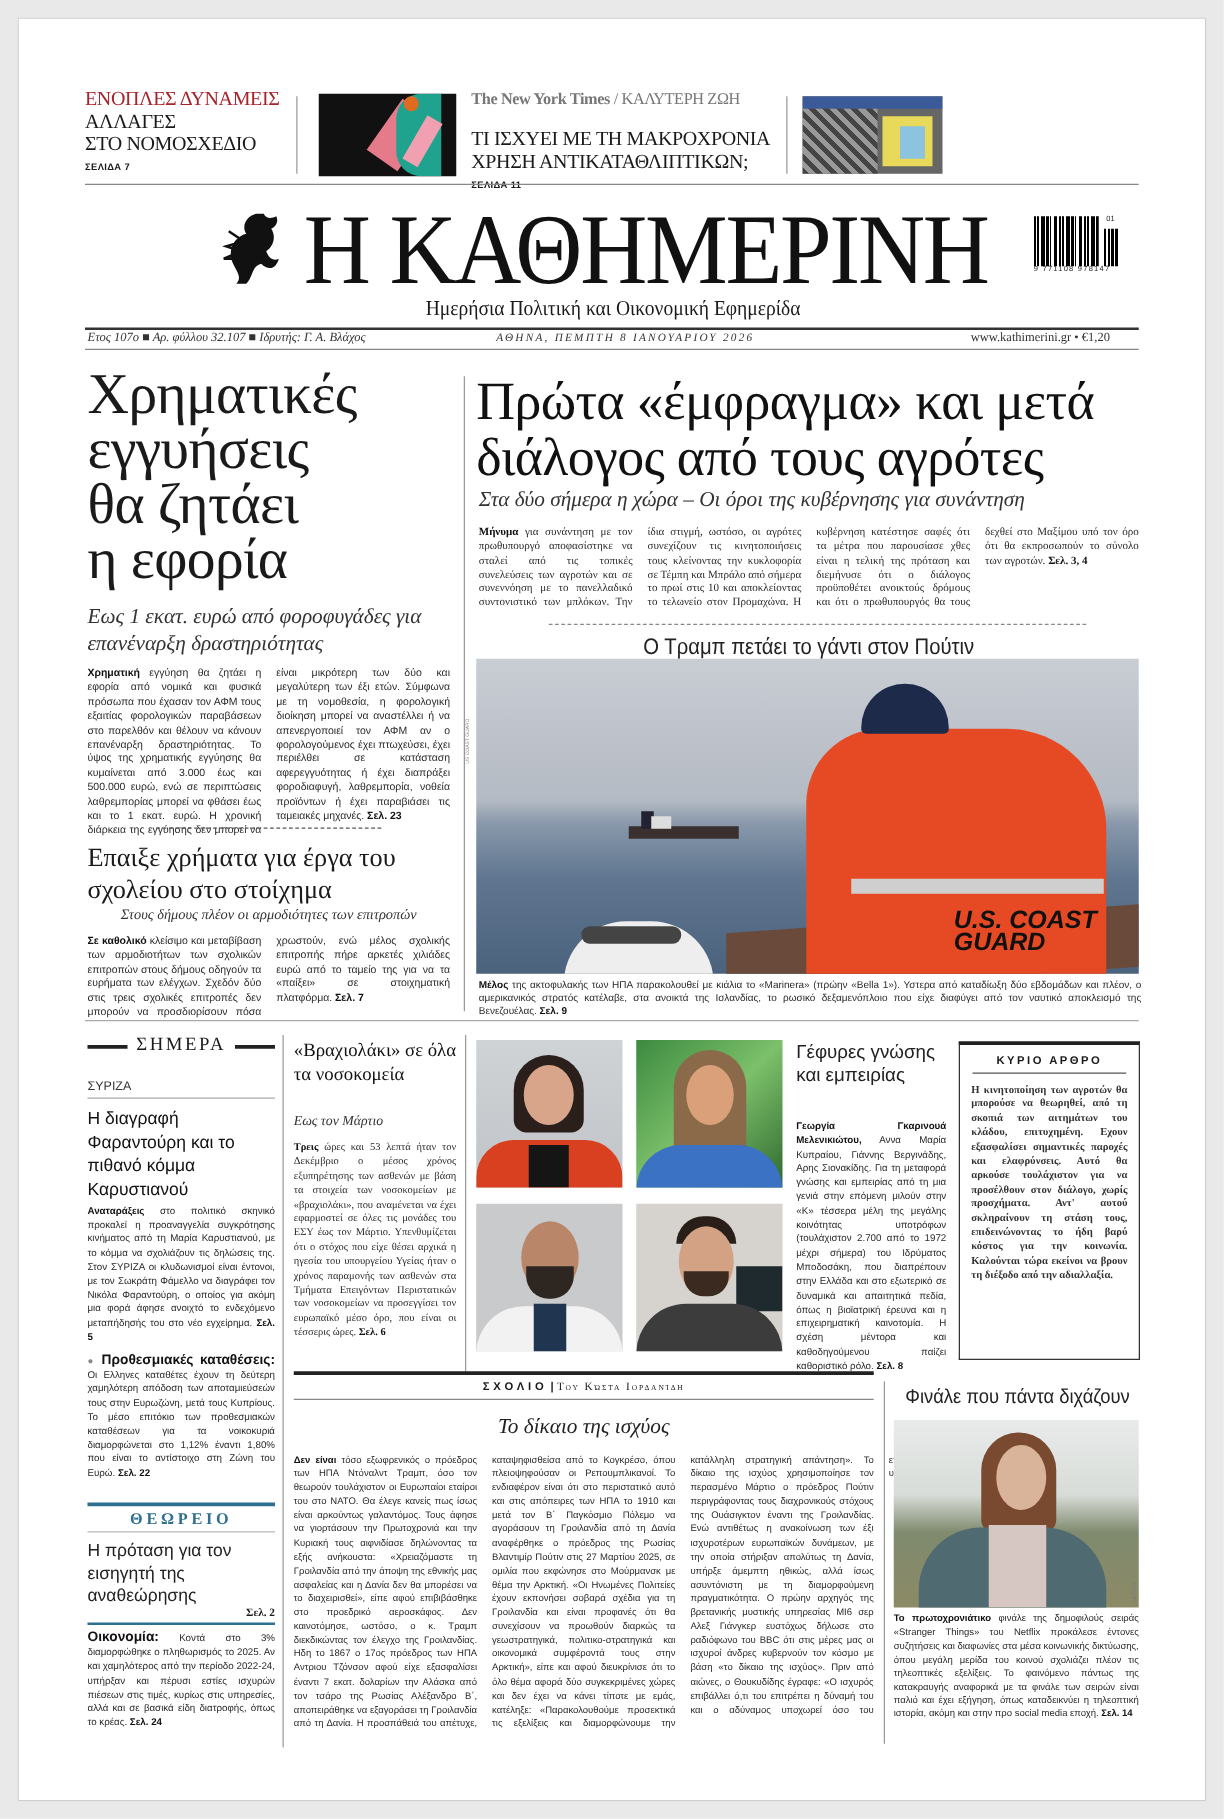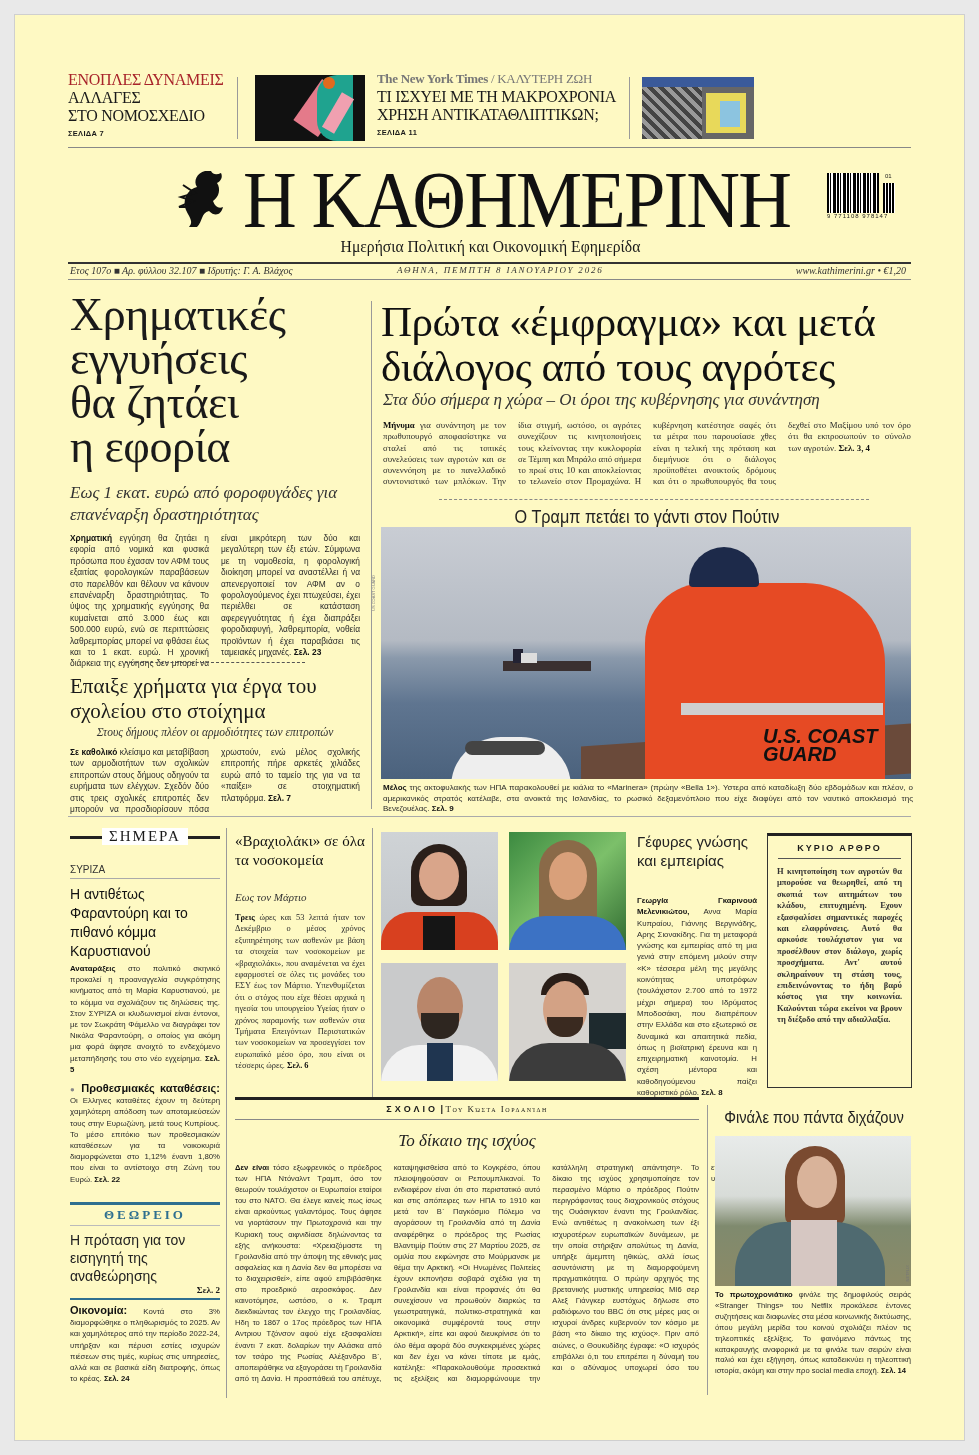--- a/index.html
+++ b/index.html
@@ -1,17 +1,17 @@
 <!DOCTYPE html>
 <html><head>
 <meta charset="utf-8">
 <style>
 *{box-sizing:border-box;margin:0;padding:0}
 body{width:979px;height:1455px;background:#e9e9e9;font-family:"Liberation Sans",sans-serif;color:#1a1a1a;overflow:hidden}
-.page{position:absolute;left:14px;top:14px;width:951px;height:1427px;background:#fef9c3;border:1px solid #cfcfcf}
+.page{position:absolute;left:14px;top:14px;width:951px;height:1427px;background:#ffffff;border:1px solid #cfcfcf}
 .abs{position:absolute}
 .serif{font-family:"Liberation Serif",serif}
 .sans{font-family:"Liberation Sans",sans-serif}
 .red{color:#a8232a}
 .teaser-cat{font-family:"Liberation Serif",serif;font-size:16px;letter-spacing:-0.3px}
 .teaser-title{font-family:"Liberation Serif",serif;font-size:16px;line-height:18px;letter-spacing:-0.3px}
 .teaser-page{font-size:7.5px;font-weight:bold;letter-spacing:0.3px;margin-top:4px}
 .vline{position:absolute;width:1px;background:#9a9a9a}
 .hline{position:absolute;height:1px;background:#777}
 .body-text{font-family:"Liberation Sans",sans-serif;font-size:8.4px;line-height:11.4px;color:#2a2a2a;text-align:justify}
@@ -37,21 +37,21 @@
   </div>
   <div class="vline" style="left:222px;top:62px;height:62px"></div>
   <div class="photo" style="left:240px;top:60px;width:110px;height:66px;background:#111">
     <div class="abs" style="left:50px;top:8px;width:30px;height:50px;background:#e47a8a;transform:rotate(35deg)"></div>
     <div class="abs" style="left:62px;top:0px;width:36px;height:66px;background:#1fa38f;border-radius:20px 0 0 20px"></div>
     <div class="abs" style="left:76px;top:18px;width:14px;height:40px;background:#f0a0b0;transform:rotate(30deg)"></div>
     <div class="abs" style="left:68px;top:2px;width:12px;height:12px;background:#e06a1f;border-radius:50%"></div>
   </div>
   <div class="abs" style="left:362px;top:56px;width:250px">
     <div class="teaser-cat" style="color:#777;font-size:13px"><span style="font-weight:bold;font-family:'Liberation Serif',serif">The New York Times</span> <span>/ ΚΑΛΥΤΕΡΗ ΖΩΗ</span></div>
-    <div class="teaser-title" style="margin-top:1px">ΤΙ ΙΣΧΥΕΙ ΜΕ ΤΗ ΜΑΚΡΟΧΡΟΝΙΑ</div>
+    <div class="teaser-title" style="margin-top:16px">ΤΙ ΙΣΧΥΕΙ ΜΕ ΤΗ ΜΑΚΡΟΧΡΟΝΙΑ</div>
     <div class="teaser-title">ΧΡΗΣΗ ΑΝΤΙΚΑΤΑΘΛΙΠΤΙΚΩΝ;</div>
     <div class="teaser-page">ΣΕΛΙΔΑ 11</div>
   </div>
   <div class="vline" style="left:614px;top:62px;height:62px"></div>
   <div class="photo" style="left:627px;top:62px;width:112px;height:62px;background:#666">
     <div class="abs" style="left:0;top:0;width:112px;height:10px;background:#3a5a9a"></div>
     <div class="abs" style="left:0;top:10px;width:60px;height:52px;background:repeating-linear-gradient(45deg,#444 0 4px,#999 4px 8px)"></div>
     <div class="abs" style="left:64px;top:16px;width:40px;height:40px;background:#e8d95a"></div>
     <div class="abs" style="left:78px;top:24px;width:20px;height:26px;background:#8cc4e0"></div>
   </div>
@@ -67,21 +67,21 @@
   <div class="abs" style="left:812px;top:158px;width:70px;height:48px">
     <div style="position:absolute;left:0;top:0;width:52px;height:40px;background:repeating-linear-gradient(90deg,#000 0 2px,#fff 2px 3px,#000 3px 4px,#fff 4px 6px,#000 6px 9px,#fff 9px 10px)"></div>
     <div style="position:absolute;left:56px;top:10px;width:12px;height:30px;background:repeating-linear-gradient(90deg,#000 0 2px,#fff 2px 3px)"></div>
     <div style="position:absolute;left:58px;top:0;font-size:6px">01</div>
     <div style="position:absolute;left:0;top:40px;font-size:6px;letter-spacing:1px">9 771108 978147</div>
   </div>
   <div class="abs serif" style="left:0;width:951px;top:222px;text-align:center;font-size:17px;transform:scaleX(0.92)">Ημερήσια Πολιτική και Οικονομική Εφημερίδα</div>
   <div class="hline" style="left:53px;top:247px;width:843px;background:#333;height:2px"></div>
   <div class="abs serif" style="left:55px;top:250px;font-size:10px;font-style:italic;color:#333">Ετος 107ο ■ Αρ. φύλλου 32.107 ■ Ιδρυτής: Γ. Α. Βλάχος</div>
   <div class="abs serif" style="left:382px;top:250px;font-size:9px;font-style:italic;letter-spacing:1.8px;color:#333">ΑΘΗΝΑ, ΠΕΜΠΤΗ 8 ΙΑΝΟΥΑΡΙΟΥ 2026</div>
-  <div class="abs serif" style="right:58px;top:250px;font-size:10px;font-style:italic;color:#333">www.kathimerini.gr • €1,20</div>
+  <div class="abs serif" style="right:76px;top:250px;font-size:10px;color:#333">www.kathimerini.gr • €1,20</div>
   <div class="hline" style="left:53px;top:264px;width:843px;background:#888"></div>
 
   <div class="abs serif" style="left:55px;top:278px;width:290px;font-size:46px;line-height:44px;color:#1a1a1a;letter-spacing:-0.5px">
     <div>Χρηματικές</div>
     <div>εγγυήσεις</div>
     <div>θα ζητάει</div>
     <div>η εφορία</div>
   </div>
   <div class="abs serif" style="left:55px;top:467px;width:290px;font-size:17px;line-height:22px;font-style:italic;color:#333">Εως 1 εκατ. ευρώ από φοροφυγάδες για επανέναρξη δραστηριότητας</div>
   <div class="abs body-text cols2" style="left:55px;top:518px;width:290px">
@@ -126,21 +126,21 @@
   </div>
 
   <div class="hline" style="left:53px;top:801px;width:843px;background:#aaa"></div>
 
   <div class="abs" style="left:55px;top:813px;width:150px">
     <div style="position:absolute;left:0;top:8px;width:150px;height:3px;background:#222"></div>
     <div class="serif" style="position:relative;margin:0 auto;width:86px;background:#fff;text-align:center;font-size:15px;letter-spacing:2px">ΣΗΜΕΡΑ</div>
   </div>
   <div class="abs sans" style="left:55px;top:849px;font-size:10px;color:#333">ΣΥΡΙΖΑ</div>
   <div class="hline" style="left:55px;top:863px;width:150px;background:#aaa"></div>
-  <div class="abs sans" style="left:55px;top:870px;width:150px;font-size:14px;line-height:19px;color:#111">Η αντιθέτως Φαραντούρη και το πιθανό κόμμα Καρυστιανού</div>
+  <div class="abs sans" style="left:55px;top:870px;width:150px;font-size:14px;line-height:19px;color:#111">Η διαγραφή Φαραντούρη και το πιθανό κόμμα Καρυστιανού</div>
   <div class="abs body-text" style="left:55px;top:948px;width:150px;font-size:7.8px;line-height:11.2px">
     <span class="lead">Αναταράξεις</span><span> στο πολιτικό σκηνικό προκαλεί η προαναγγελία συγκρότησης κινήματος από τη Μαρία Καρυστιανού, με το κόμμα να σχολιάζουν τις δηλώσεις της. Στον ΣΥΡΙΖΑ οι κλυδωνισμοί είναι έντονοι, με τον Σωκράτη Φάμελλο να διαγράφει τον Νικόλα Φαραντούρη, ο οποίος για ακόμη μια φορά άφησε ανοιχτό το ενδεχόμενο μεταπήδησής του στο νέο εγχείρημα. </span><span class="sel">Σελ. 5</span>
   </div>
   <div class="abs body-text" style="left:55px;top:1068px;width:150px;font-size:7.8px;line-height:11.2px">
     <span style="color:#888">●</span> <span class="lead" style="font-size:11px">Προθεσμιακές καταθέσεις:</span><span> Οι Ελληνες καταθέτες έχουν τη δεύτερη χαμηλότερη απόδοση των αποταμιεύσεών τους στην Ευρωζώνη, μετά τους Κυπρίους. Το μέσο επιτόκιο των προθεσμιακών καταθέσεων για τα νοικοκυριά διαμορφώνεται στο 1,12% έναντι 1,80% που είναι το αντίστοιχο στη Ζώνη του Ευρώ. </span><span class="sel">Σελ. 22</span>
   </div>
 
   <div class="abs" style="left:55px;top:1187px;width:150px">
     <div style="height:3px;background:#2f6f8f"></div>
     <div class="serif" style="text-align:center;font-size:13px;font-weight:bold;letter-spacing:3px;color:#2f6f8f;padding:2px 0">ΘΕΩΡΕΙΟ</div>

